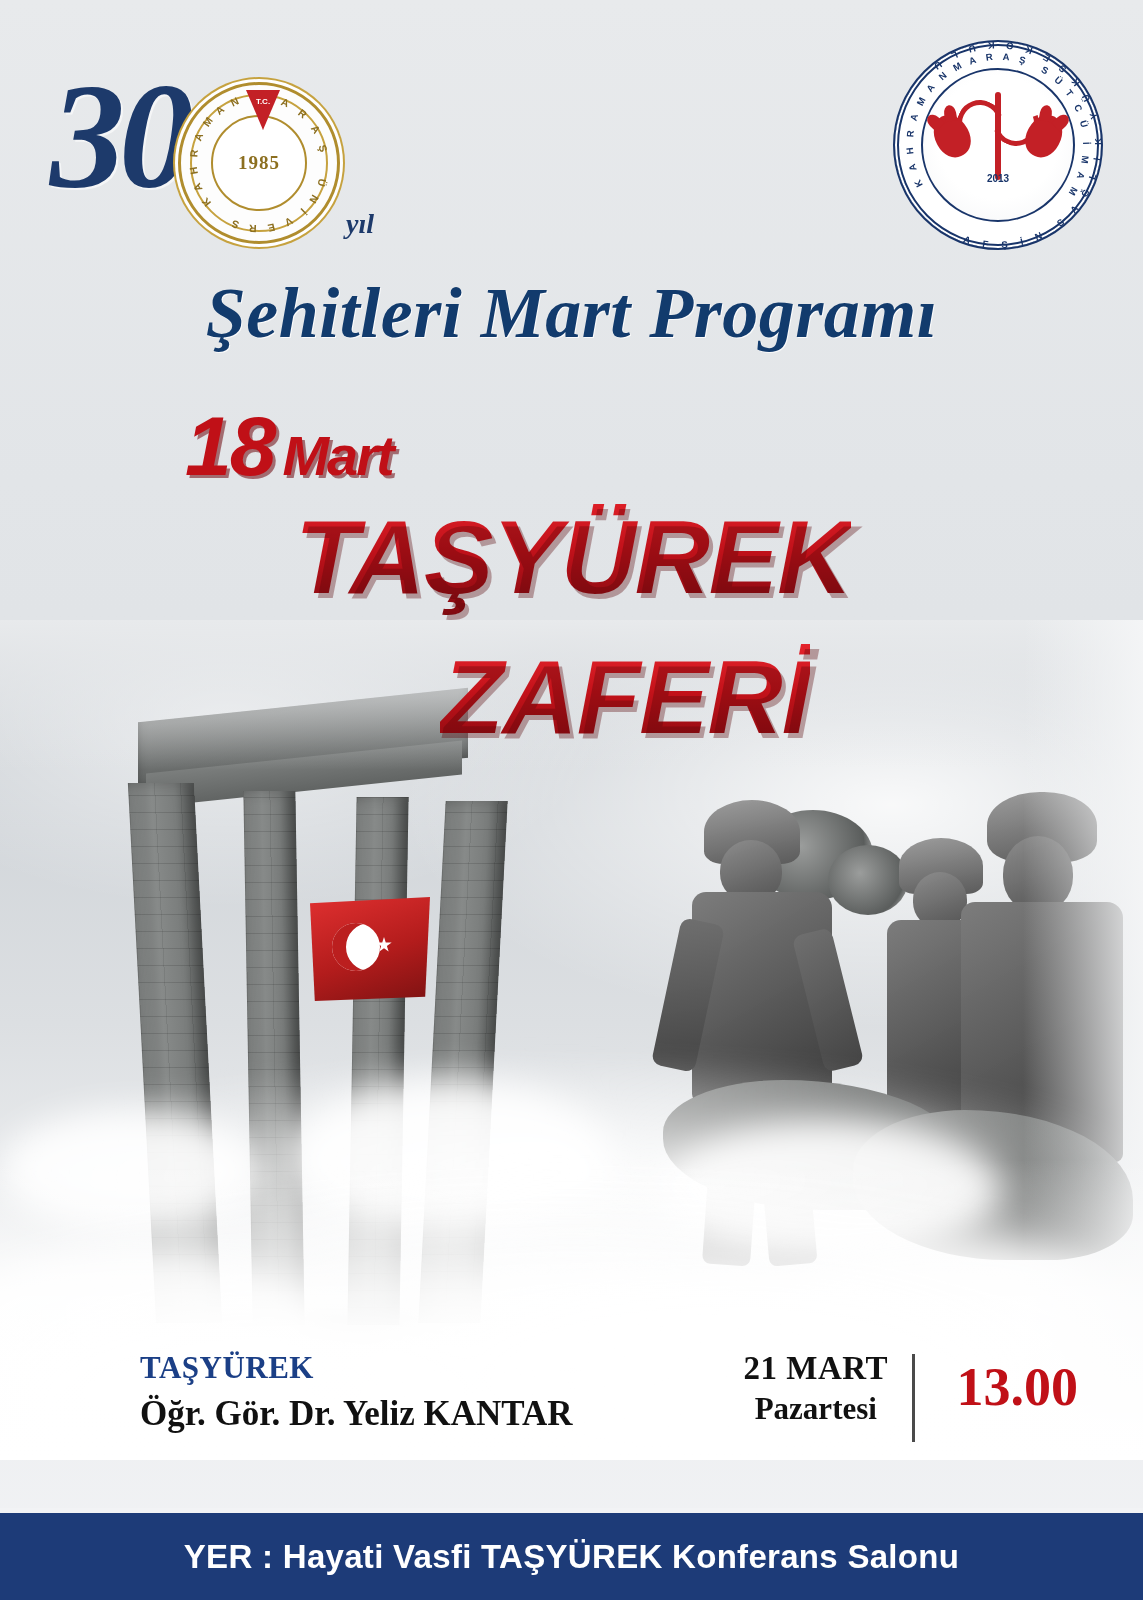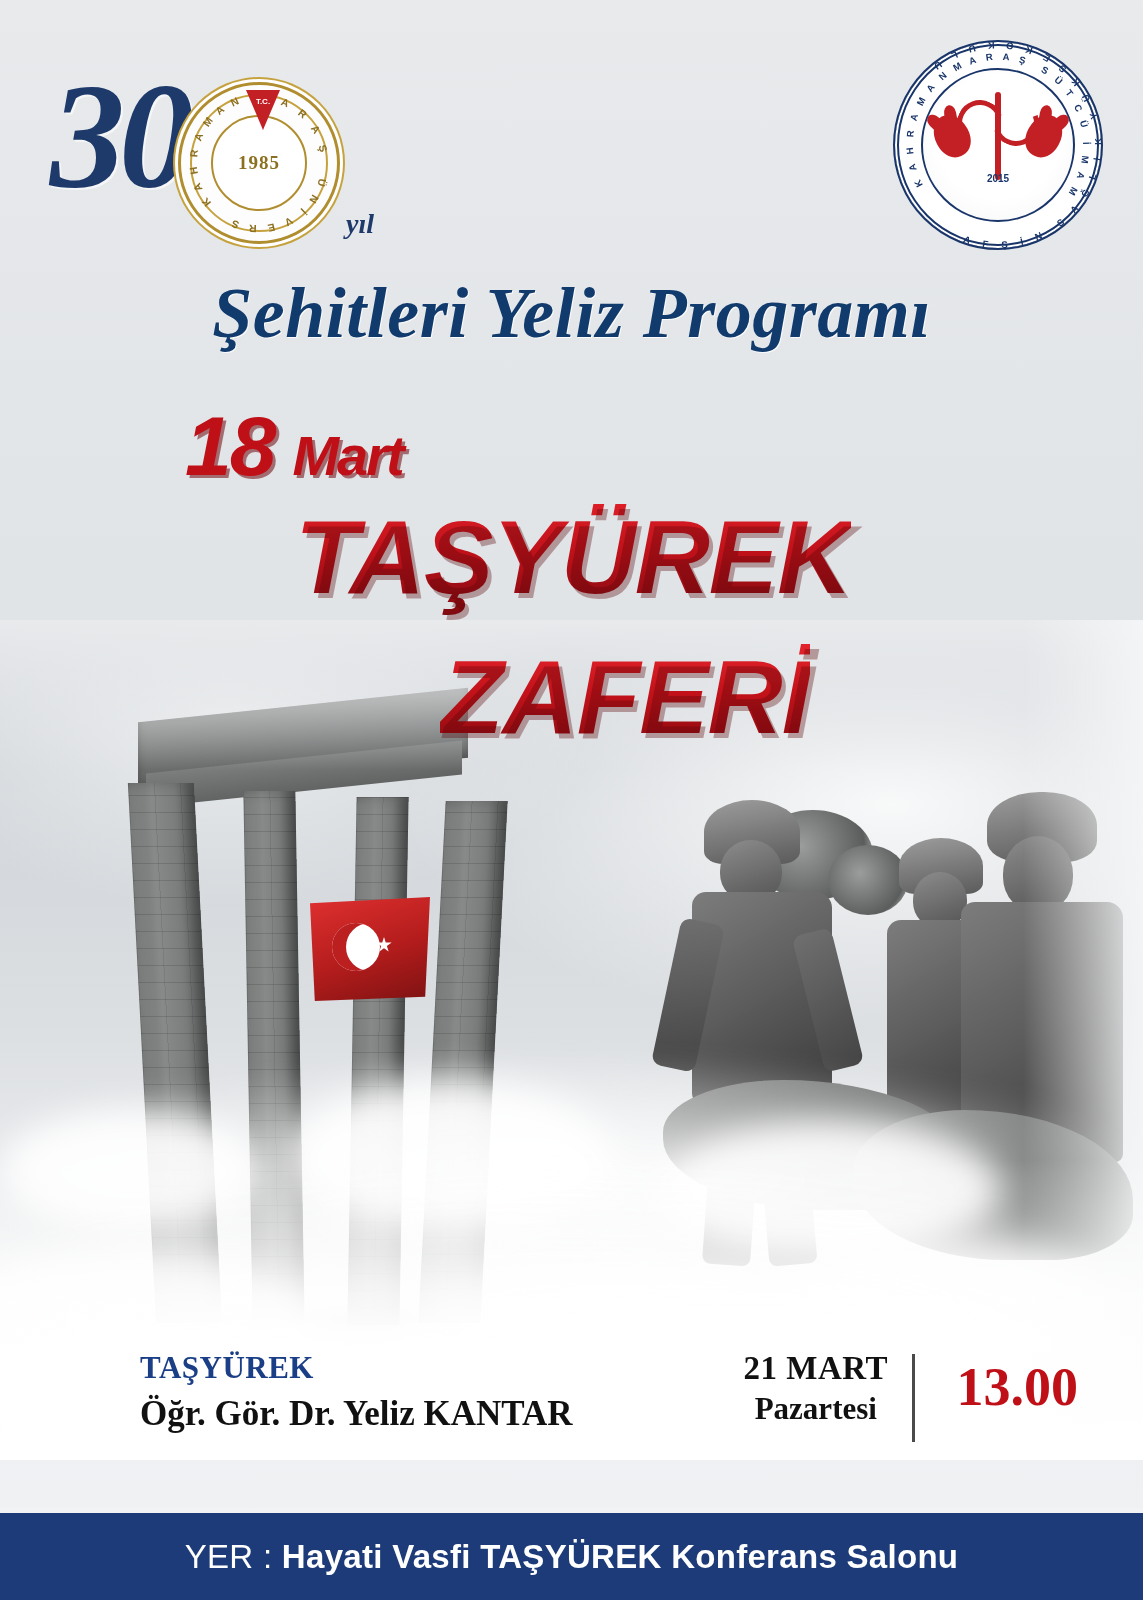--- a/index.html
+++ b/index.html
@@ -216,21 +216,21 @@
 
   .big-block { position: absolute; left: 0; right: 0; top: 398px; height: 400px; }
   .line-18 {
     position: absolute; left: 185px; top: 0;
     font-family: "Liberation Sans", sans-serif;
     font-weight: 700; font-style: italic;
     color: #c01017;
     font-size: 84px; letter-spacing: -2px;
     text-shadow: 3px 3px 0 rgba(110,8,12,.55);
   }
-  .line-18 .mart { font-size: 56px; margin-left: 18px; }
+  .line-18 .mart { font-size: 56px; margin-left: 8px; }
   .line-canakkale {
     position: absolute; left: 295px; top: 100px;
     font-family: "Liberation Sans", sans-serif;
     font-weight: 700; font-style: italic;
     font-size: 104px; letter-spacing: -1px;
     color: #b00d14;
     background: linear-gradient(180deg, #e02028 0%, #c0111a 45%, #7e0a10 100%);
     -webkit-background-clip: text; background-clip: text; color: transparent;
     text-shadow: 4px 5px 0 rgba(90,6,10,.35);
   }
@@ -280,21 +280,21 @@
     position: absolute; left: 0; right: 0; bottom: 0; height: 92px;
     background: #1d3b78;
     display: flex; align-items: center; justify-content: center;
     border-top: 5px solid #f2f3f5;
   }
   .footer-text {
     color: #ffffff; font-weight: 700; font-size: 33px;
     font-family: "Liberation Sans", sans-serif;
     letter-spacing: .3px;
   }
-  .footer-text b { font-weight: 400; }
+  .footer-text b { font-weight: 700; }
 </style>
 </head>
 <body>
 
 <div id="poster">
 
   <div class="photo-zone">
     <div class="sky"></div>
 
     <div class="monument">
@@ -449,25 +449,25 @@
       <span style="transform: rotate(-13deg) translate(0,-94px) rotate(180deg);">U</span>
       <span style="transform: rotate(-24deg) translate(0,-94px) rotate(180deg);">L</span>
       <span style="transform: rotate(-35deg) translate(0,-94px) rotate(180deg);">U</span>
     </div>
     <div class="uni-core">
       <div class="rod" style="top:22px; height:88px;"></div>
       <div class="snake" style="left:34px; top:30px; transform: rotate(25deg);"></div>
       <div class="snake" style="right:34px; top:30px; transform: rotate(205deg);"></div>
       <div class="tulip" style="left:12px; top:44px; transform: rotate(-28deg);"></div>
       <div class="tulip" style="right:12px; top:44px; transform: rotate(28deg);"></div>
-      <div class="uni-year">2015</div>
-    </div>
-  </div>
-
-  <div class="prog-title">Şehitleri Yeliz Programı</div>
+      <div class="uni-year">2013</div>
+    </div>
+  </div>
+
+  <div class="prog-title">Şehitleri Mart Programı</div>
 
   <div class="big-block">
     <div class="line-18">
       <span>18</span><span class="mart">Mart</span>
     </div>
     <div class="line-canakkale">TAŞYÜREK</div>
     <div class="line-zaferi">ZAFERİ</div>
   </div>
 
   <div class="info">

